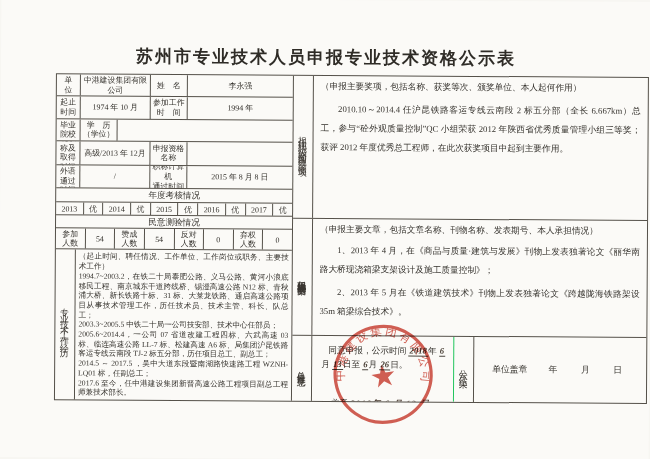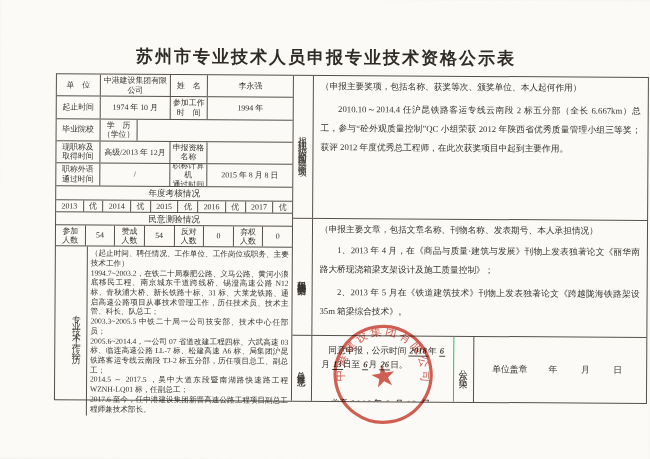--- a/index.html
+++ b/index.html
@@ -22,27 +22,27 @@
   .right { flex:1; display:flex; flex-direction:column; }
 
   .lrow { display:flex; border-bottom:1px solid #55514a; align-items:stretch; }
   .cell {
     border-right:1px solid #55514a;
     display:flex; align-items:center; justify-content:center;
     text-align:center; font-size:7.9px; line-height:1.22;
     white-space:pre-line; padding:1px 1px; overflow:hidden;
   }
   .cell.last { border-right:none; }
-  .w1{width:44px}.w2{width:70px}.w3{width:37px}.w4{flex:1}
+  .w1{width:24px}.w2{width:70px}.w3{width:37px}.w4{flex:1}
   .r1{height:26px}.r2{height:23px}.r3{height:23px}.r4{height:24px}.r5{height:23px}
   .hdr{height:18px}.yrs{height:16px}.hdr2{height:13px}.poll{height:21px}
   .full{flex:1; font-size:8.6px;}
   .ycell{flex:1.45}.gcell{flex:1}
   .pcell{flex:1}
-  .exp{flex:1; border-bottom:none;margin-left:12px;}
+  .exp{flex:1; border-bottom:none;}
 
   .vcell {
     width:20px; border-right:1px solid #55514a;
     display:flex; align-items:center; justify-content:center; overflow:hidden;
   }
   .vtext {
     writing-mode:vertical-rl; text-orientation:upright;
     font-size:8.8px; color:#3a3631;
   }
   .ls6{letter-spacing:6px}.ls3{letter-spacing:3px}.ls1{letter-spacing:1.5px}.ls4{letter-spacing:4px}.ls0{letter-spacing:0.5px}

